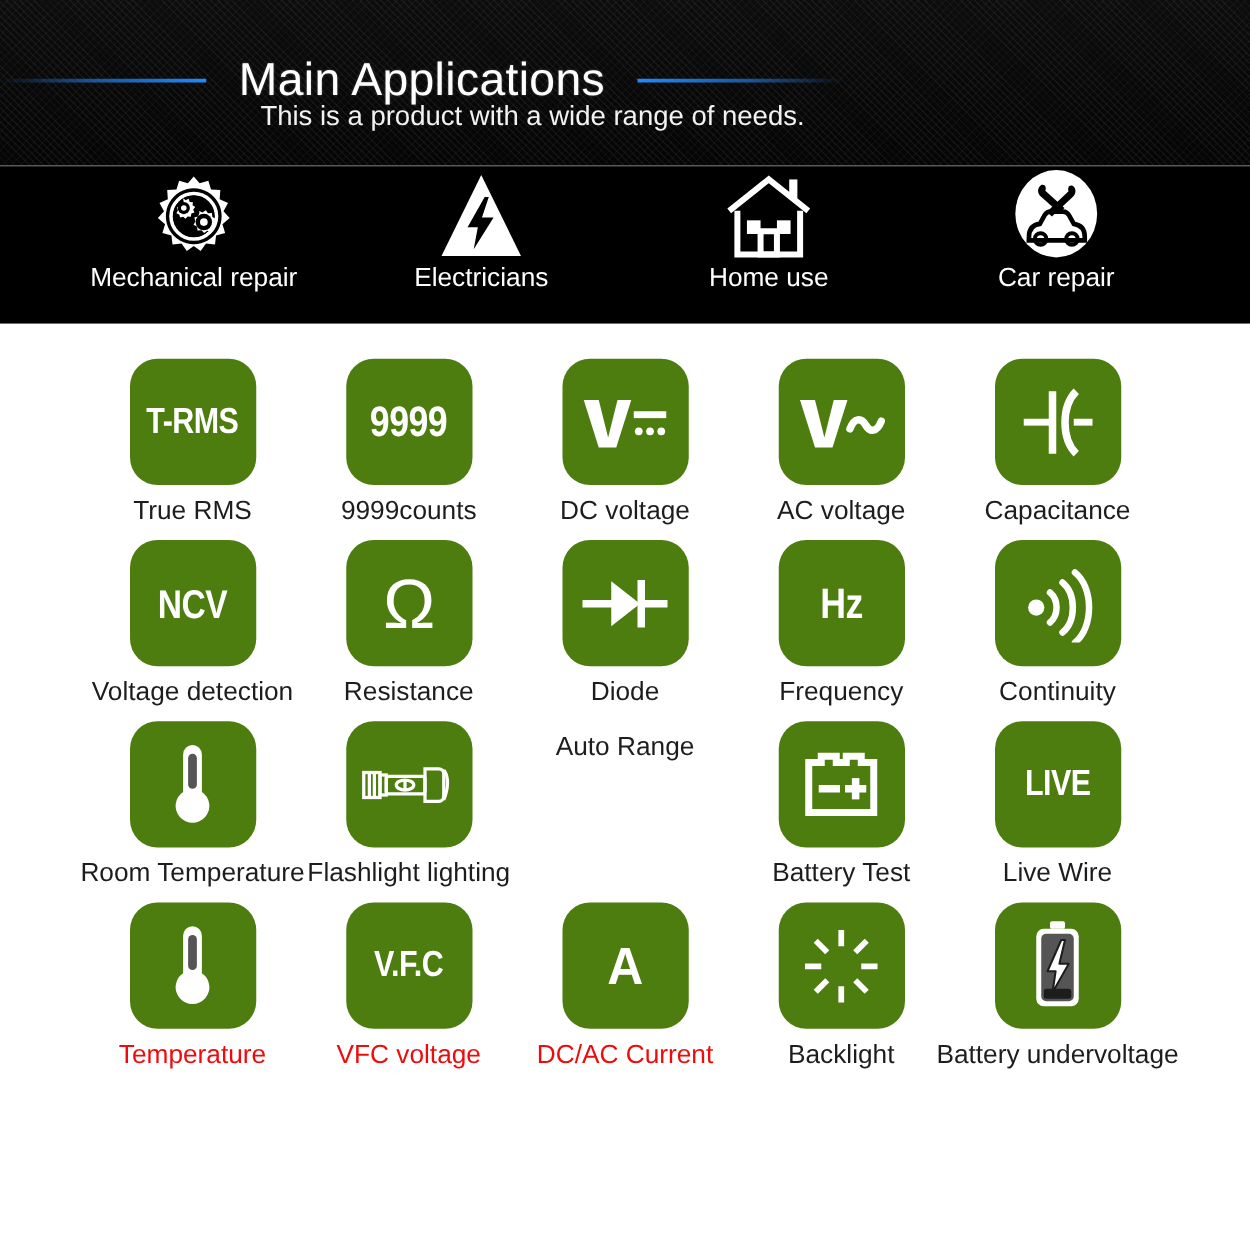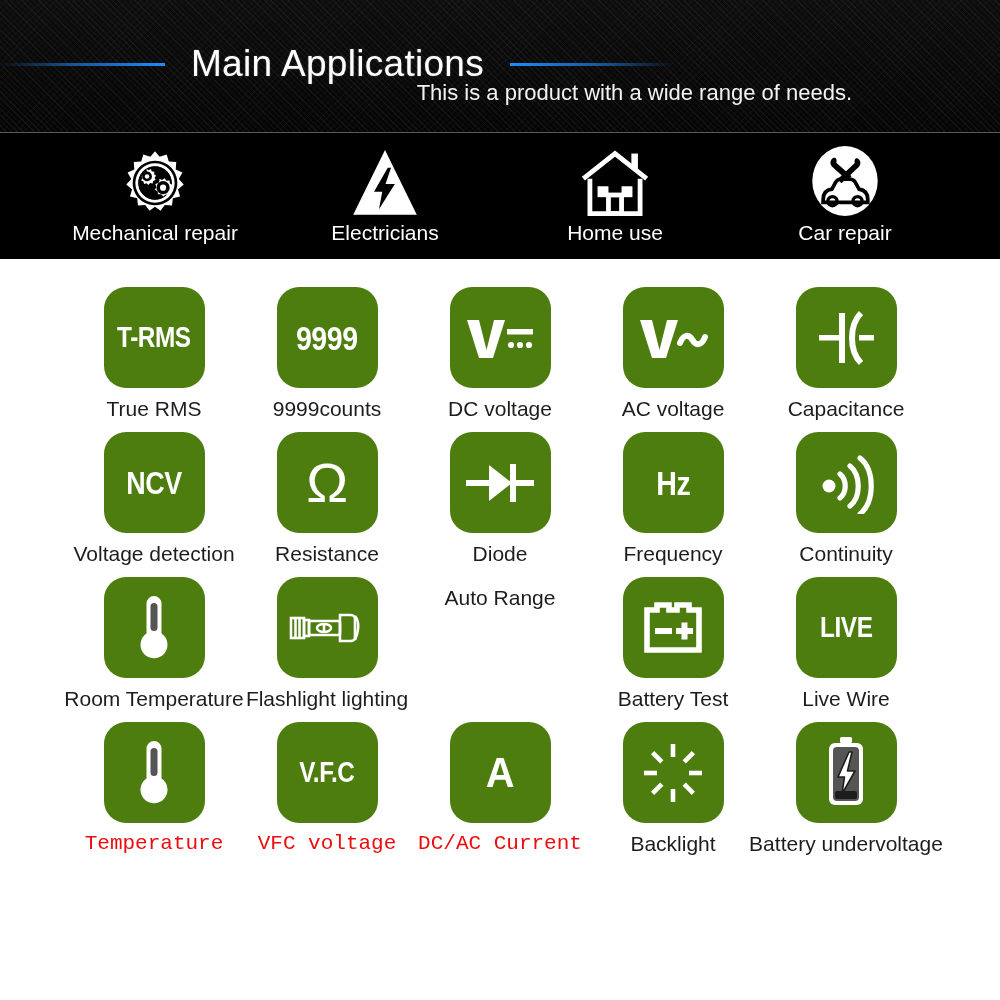--- a/index.html
+++ b/index.html
@@ -65,35 +65,35 @@
     font-weight: 400;
     letter-spacing: 0.3px;
     white-space: nowrap;
     text-shadow: 0 0 2px rgba(255,255,255,0.25);
   }
   .subtitle {
     position: absolute;
     top: 80px;
     left: 0;
     width: 852px;
-    text-align: right;
+    text-align: center;
     color: #f2f2f2;
     font-size: 22px;
     font-weight: 400;
   }
 
   
   .apps-band {
     position: relative;
     height: 126px;
     background: #000000;
     display: flex;
     align-items: flex-end;
     justify-content: space-around;
-    padding: 0 40px 14px 40px;
+    padding: 0 40px 24px 40px;
     box-sizing: border-box;
   }
   .app-item {
     display: flex;
     flex-direction: column;
     align-items: center;
     width: 200px;
   }
   .app-icon {
     height: 72px;
@@ -151,21 +151,21 @@
   .t-omega { font-size: 56px; font-weight: 400; transform: none; }
   .t-a { font-size: 42px; transform: scaleX(0.95); }
 
   .cell-label {
     margin-top: 9px;
     font-size: 21px;
     color: #1d1d1d;
     white-space: nowrap;
     text-align: center;
   }
-  .cell-label.red { color: #ee0b0b; font-family: Liberation Mono, monospace; }
+  .cell-label.red { color: #ee0b0b; }
 
   svg { display: block; }
 </style>
 </head>
 <body>
 
 <div class="header">
   <div class="title-row">
     <div class="accent-line accent-left"></div>
     <div class="main-title">Main Applications</div>

